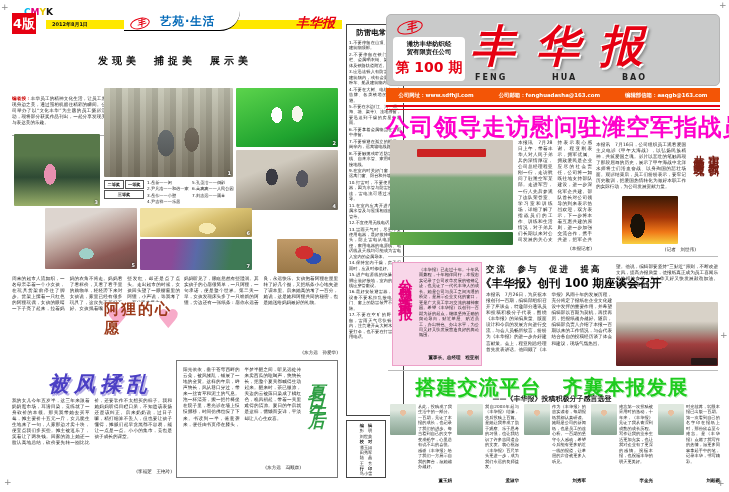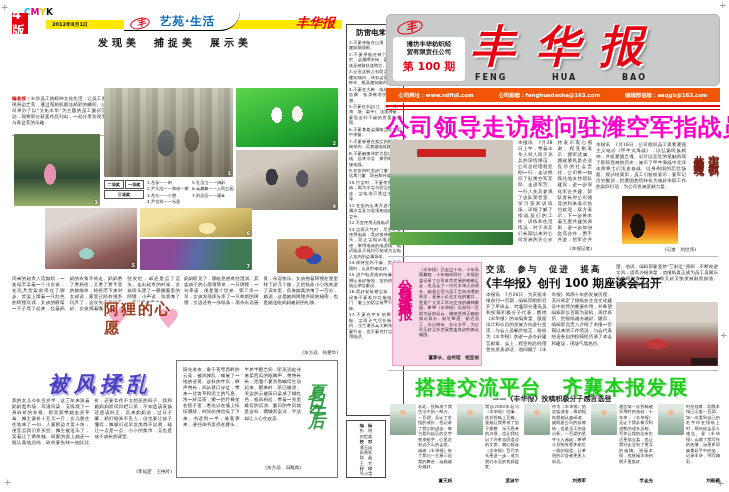--- a/index.html
+++ b/index.html
@@ -38,21 +38,21 @@
   .tipbox{border:1px solid #444;padding:3px 2px;background:#fff}
   .tip-title{font-size:7.5px;font-weight:900;text-align:center;margin-bottom:2px;color:#111}
   .tip{font-size:4.2px;line-height:1.3;text-align:justify;color:#222;margin-bottom:1px}
   .staffbox{border:1px solid #444;padding:2px 1px;text-align:center}
   .staff-line{font-size:4.2px;line-height:1.28;color:#222}
   .staff-b{font-weight:900}
   
   .masthead{background:#c9caca;border-radius:5px;border:1px solid #b5b5b5}
   .companybox{background:#fff;border-radius:4px;padding:3px 2px;text-align:center}
   .company-l{font-size:6.4px;font-weight:900;color:#111;line-height:1.25;white-space:nowrap}
-  .issue{font-size:11px;font-weight:900;color:#e60012;margin-top:3px}
+  .issue{font-size:14px;font-weight:900;color:#e60012;margin-top:3px}
   .mast-title{font-size:44px;font-weight:900;font-style:italic;color:#e60012;letter-spacing:20px;white-space:nowrap;text-shadow:1.5px 1.5px 0 #fff,-1px -1px 0 #fff,3px 3px 3px rgba(0,0,0,.35)}
   .pinyin{display:flex;justify-content:space-between;font-size:8px;font-weight:bold;color:#222;letter-spacing:2px}
   .datebox{background:#fffdf0;border-top:2.5px solid #ffe800;border-bottom:2.5px solid #ffe800;padding:3px 3px;text-align:center}
   .slogan{color:#1a5ab8;font-weight:900;font-style:italic;font-size:8.5px;line-height:1.3}
   .d1{font-size:5.5px;font-weight:bold;color:#111;margin-top:4px;text-align:left}
   .d2{display:flex;align-items:baseline;justify-content:space-between}
   .d2 .wd{font-size:5.5px;font-weight:bold}
   .d2 .no{font-size:10px;font-weight:900}
   .d3{font-size:4.2px;color:#111;margin-top:1px;text-align:left;white-space:nowrap}
   .contactbar{background:#f35506;display:flex;align-items:center;justify-content:space-around;color:#fff;font-size:5.4px;font-weight:bold;border-bottom:1.5px solid #fff}
@@ -95,30 +95,30 @@
 </div>
 <div class="crop" style="left:1px;top:2px">+</div>
 <div class="crop" style="left:719px;top:0">+</div>
 <div class="crop" style="left:4px;top:477px">+</div>
 <div class="crop" style="left:717px;top:478px">+</div>
 <div class="crop" style="left:720px;top:330px">+</div>
 
 <div class="abs" style="left:8px;top:8px;width:334px;height:476px">
 
   <div class="abs lp-yellow" style="left:38px;top:12px;width:296px;height:9px"></div>
-  <div class="abs lp-rednum" style="left:4px;top:5px;width:16px;height:21px">4版</div>
+  <div class="abs lp-rednum" style="left:4px;top:5px;width:24px;height:21px">4版</div>
   <div class="abs lp-date" style="left:44px;top:13px">2012年8月1日</div>
   <div class="abs lp-tab" style="left:116px;top:2px;width:116px;height:21px"></div>
   <div class="abs" style="left:122px;top:6px">
     <span class="logo-ring"><span class="logo-f">丰</span></span>
   </div>
   <div class="abs lp-section" style="left:152px;top:6px">艺苑·生活</div>
   <div class="abs lp-paper" style="left:288px;top:6px">丰华报</div>
 
-  <div class="abs kicker" style="left:52px;top:28px;width:230px">发现美　捕捉美　展示美</div>
+  <div class="abs kicker" style="left:52px;top:46px;width:230px">发现美　捕捉美　展示美</div>
 
   <div class="abs tiny" style="left:4px;top:86px;width:98px;height:42px;border-right:1px solid #aaa;border-bottom:1px solid #aaa;padding:2px 3px 2px 0">
     <span class="intro-lbl">编者按：</span><span>丰华员工的精神文化生活，让员工发现身边之美，通过照相机留住精彩的瞬间。公司举办了以“文化丰华”为主题的员工摄影活动，现将部分获奖作品刊出，一起分享发现美与表达美的乐趣。</span>
   </div>
 
   <div class="photo ph-trees" style="left:96px;top:80px;width:129px;height:89px">
       <span class="pnum">1</span>
     </div>
   <div class="photo ph-cranes" style="left:228px;top:80px;width:102px;height:59px">
       <span class="pnum">2</span>

